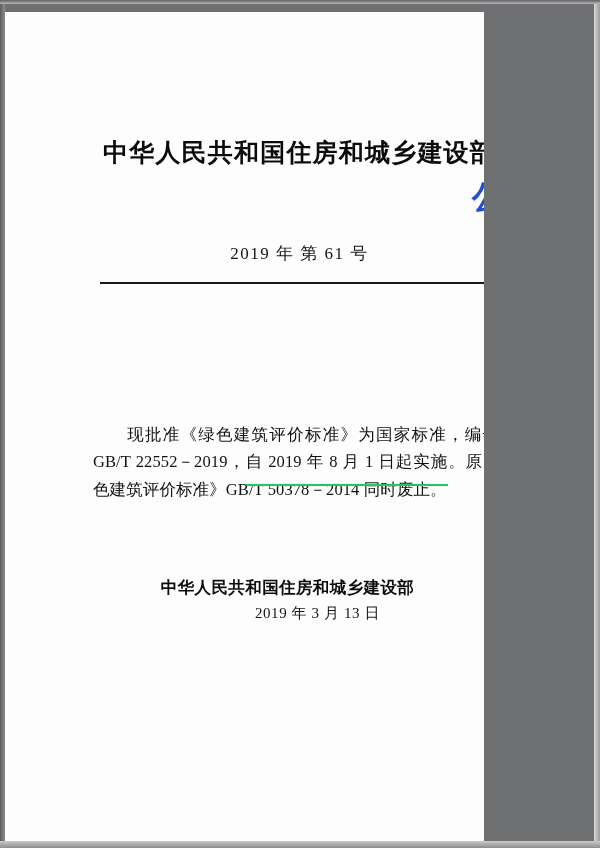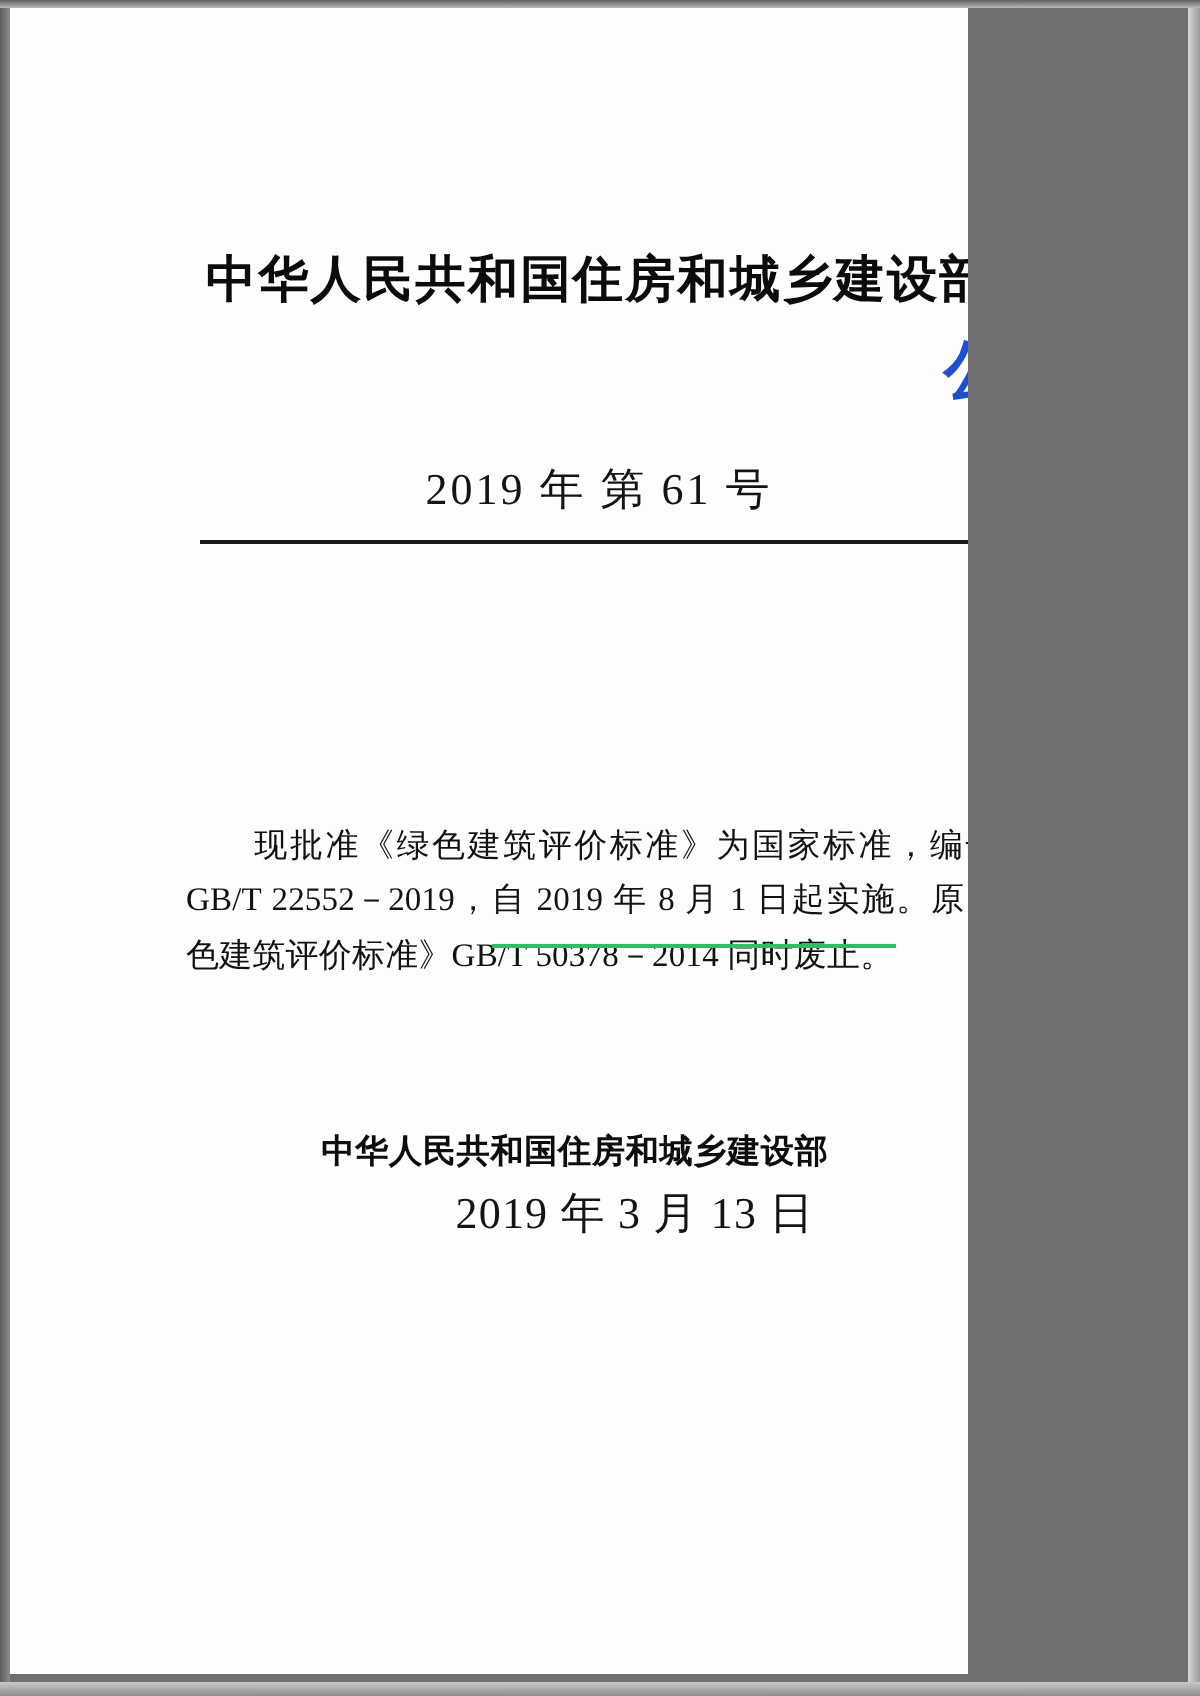--- a/index.html
+++ b/index.html
@@ -18,21 +18,21 @@
   .scan-frame {
     position: relative;
     width: 600px;
     height: 848px;
     background: #6f7072;
     box-sizing: border-box;
   }
   .page-sheet {
     position: absolute;
     left: 5px;
-    top: 0;
+    top: 12px;
     width: 479px;
     height: 837px;
     background: #fdfdfd;
     box-sizing: border-box;
     overflow: hidden;
   }
   .edge-shadow-right {
     position: absolute;
     right: 0px;
     top: 4px;
@@ -100,21 +100,21 @@
     text-align: right;
   }
 
   
   .issue-line {
     position: absolute;
     left: 0;
     top: 230px;
     width: 589px;
     text-align: center;
-    font-size: 22px;
+    font-size: 17px;
     color: #141414;
     letter-spacing: 1.5px;
   }
 
   
   .rule {
     position: absolute;
     left: 95px;
     top: 270px;
     width: 452px;
@@ -174,21 +174,21 @@
     box-sizing: border-box;
   }
   .sig-org {
     font-weight: bold;
     font-size: 16.5px;
     color: #0d0d0d;
     letter-spacing: 0.4px;
   }
   .sig-date {
     margin-top: 5px;
-    font-size: 22px;
+    font-size: 15px;
     color: #141414;
     letter-spacing: 0.6px;
     padding-left: 60px;
   }
 
   
   .folio {
     position: absolute;
     left: 0;
     top: 783px;

